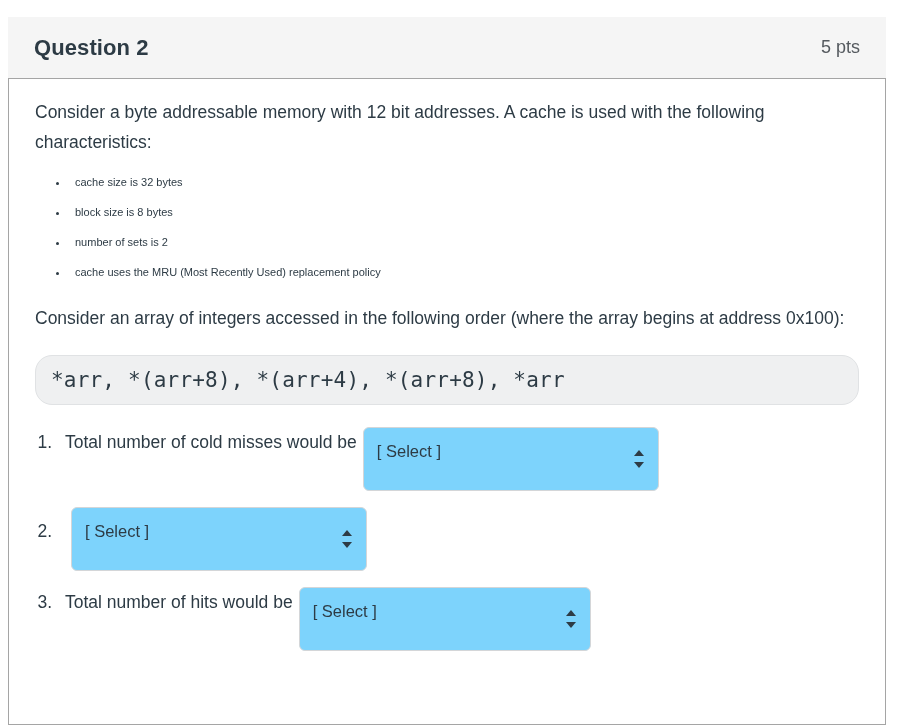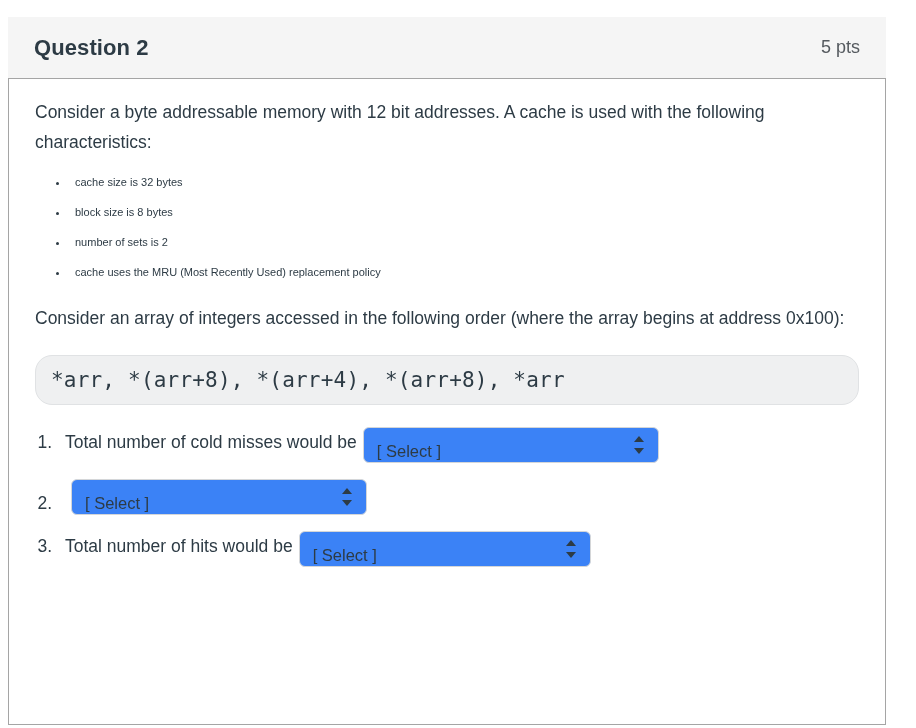--- a/index.html
+++ b/index.html
@@ -112,24 +112,24 @@
   }
   .answer-label {
     white-space: nowrap;
     line-height: 30px;
   }
 
   .select-box {
     position: relative;
     display: inline-block;
     box-sizing: border-box;
-    height: 36px;
+    height: 64px;
     border: 1px solid #d4d6d8;
     border-radius: 6px;
-    background: #3b82f6;
+    background: #7dd3fc;
     margin-left: 6px;
     padding: 0 34px 0 13px;
     line-height: 46px;
     font-size: 16.5px;
     color: #2d3b45;
     cursor: pointer;
     overflow: hidden;
     white-space: nowrap;
   }
   .select-box.w1 { width: 296px; }

